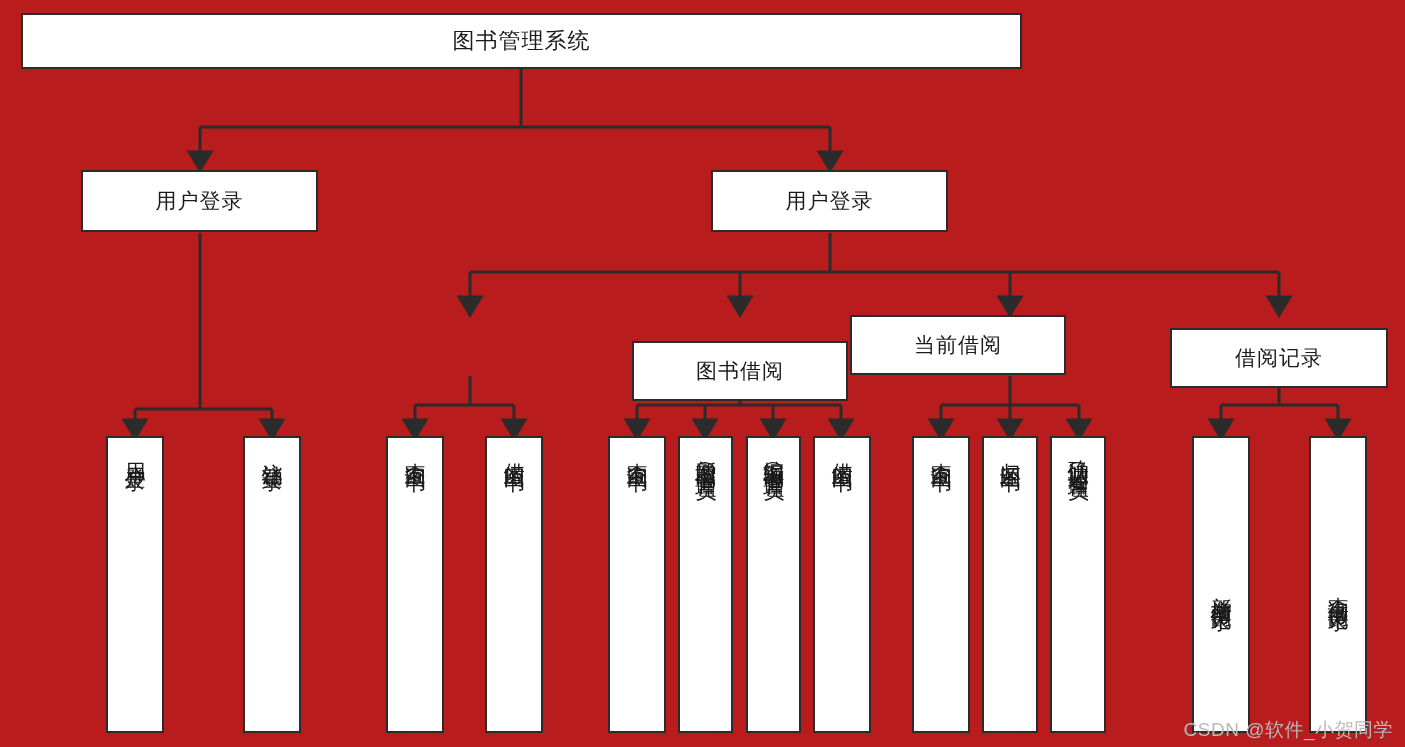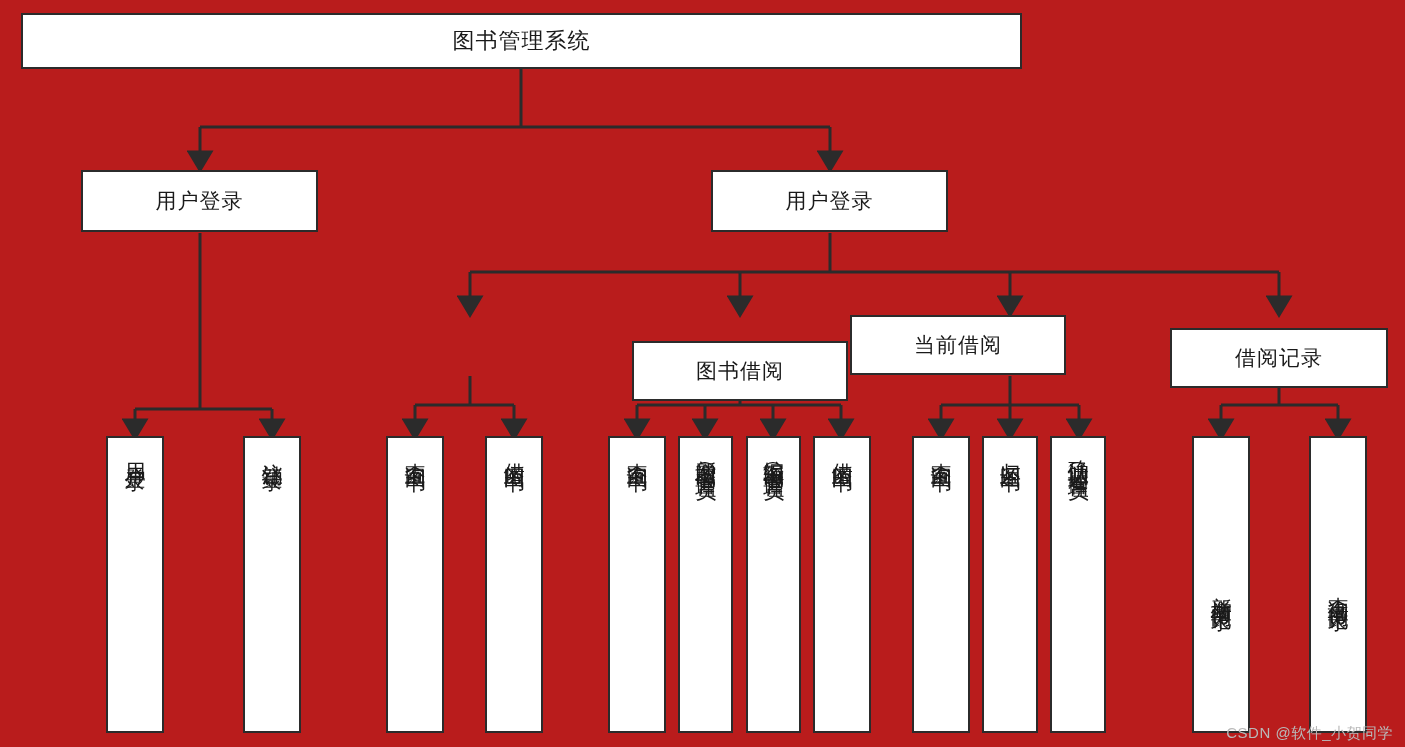--- a/index.html
+++ b/index.html
@@ -54,21 +54,21 @@
     white-space: nowrap;
     color: #1a1a1a;
   }
   .vtext.mid {
     align-self: center;
   }
   .watermark {
     position: absolute;
     right: 12px;
     bottom: 4px;
-    font-size: 15px;
+    font-size: 19px;
     color: #b9b9b9;
     letter-spacing: 0.5px;
     white-space: nowrap;
   }
 </style>
 </head>
 <body>
 
 <div id="stage">
 

